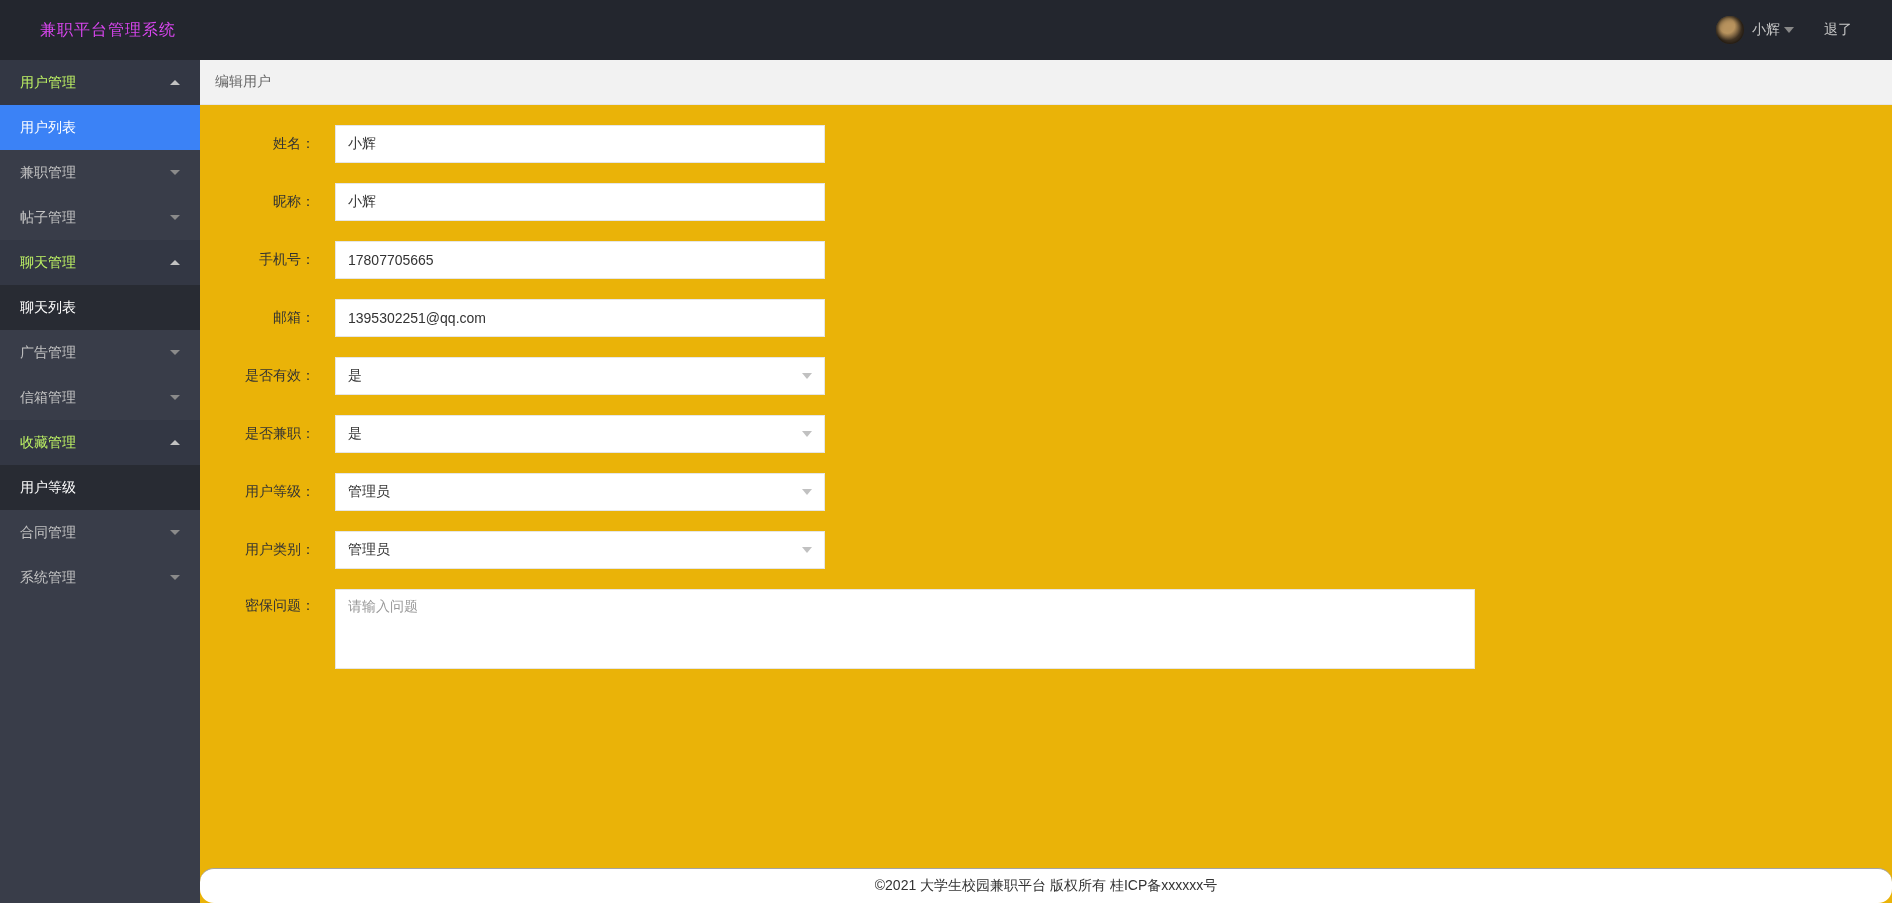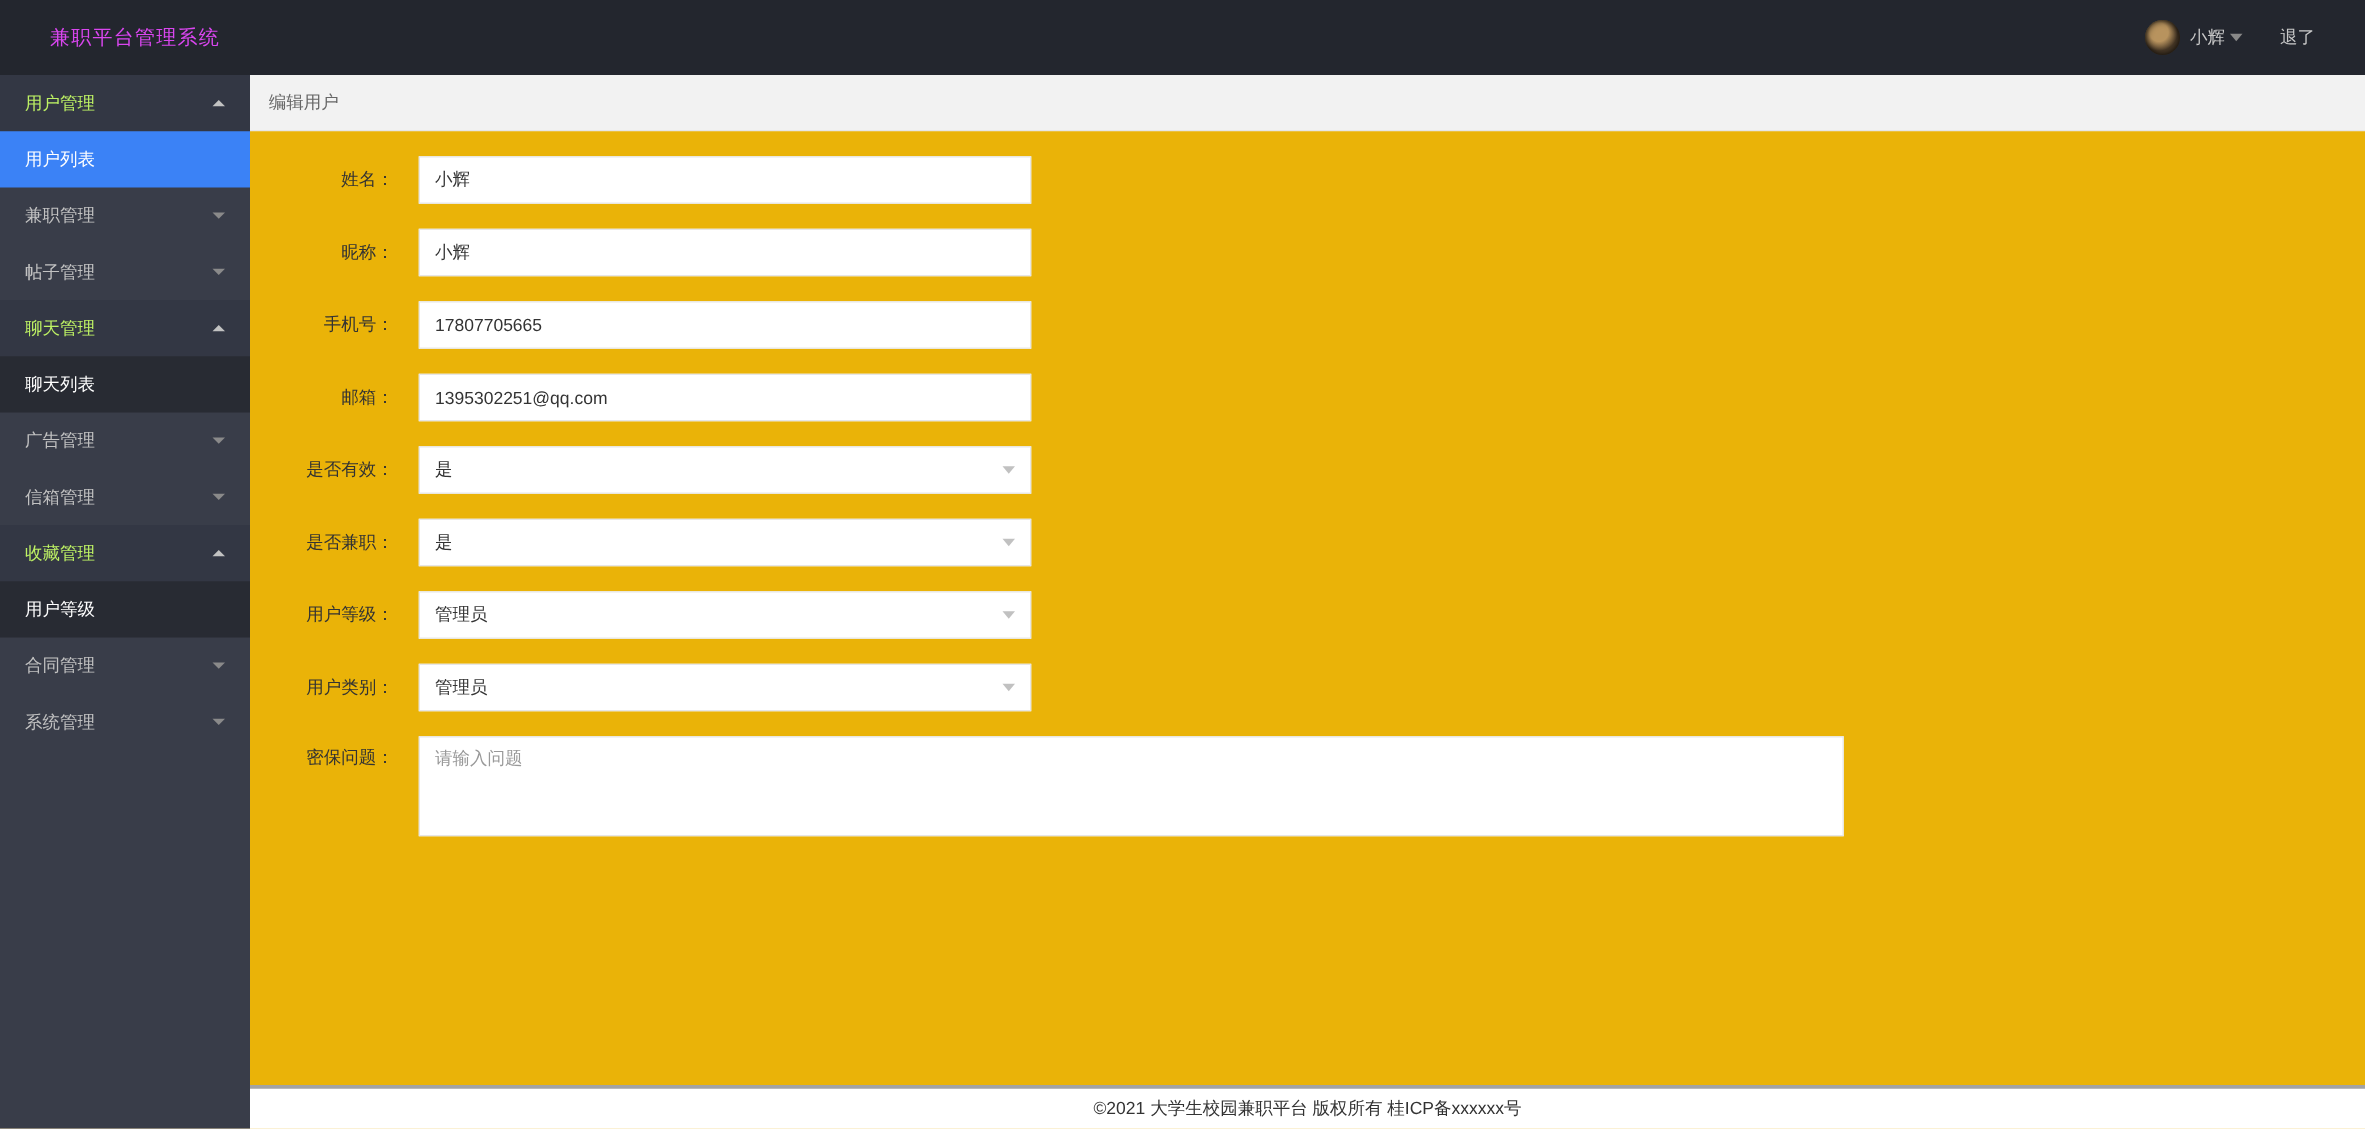--- a/index.html
+++ b/index.html
@@ -42,21 +42,21 @@
     .row .lbl { width:135px; text-align:right; padding-right:20px; color:#333; font-size:14px; }
     .field { width:490px; }
     .in, .sel { width:100%; height:38px; border:1px solid #e6e6e6; font-size:14px; padding:0 12px; color:#333; background:#fff; font-family:inherit; }
     .ta { width:100%; height:80px; border:1px solid #e6e6e6; font-size:14px; padding:8px 12px; resize:none; font-family:inherit; }
     .ta::placeholder { color:#999; }
     .sel { display:flex; align-items:center; justify-content:space-between; cursor:pointer; }
     .sel .v { color:#333; }
     .sel .dd { width:0; height:0; border-left:5px solid transparent; border-right:5px solid transparent; border-top:6px solid #c1c1c1; }
 
     
-    .footer { height:35px; background:#fff; border-top:3px solid #a3a3a3; display:flex; align-items:center; justify-content:center; font-size:14px; color:#333; position:absolute; bottom:0; left:200px; right:0; }
+    .footer { height:35px; background:#fff; border-top:1px solid #a3a3a3; display:flex; align-items:center; justify-content:center; font-size:14px; color:#333; position:absolute; bottom:0; left:200px; right:0;border-radius:14px; }
   </style>
 </head>
 <body>
 
 <div class="header">
   <div class="brand">兼职平台管理系统</div>
   <div class="user-area">
     <div class="u">
       <div class="avatar"></div>
       <div class="name">

